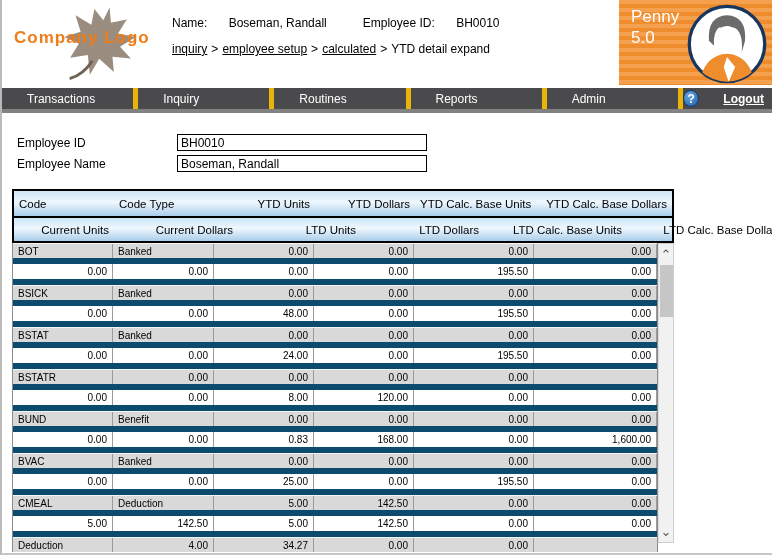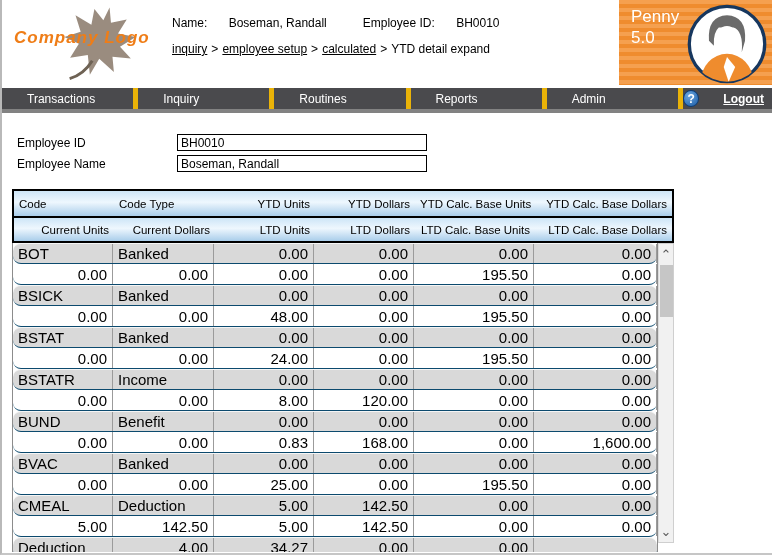--- a/index.html
+++ b/index.html
@@ -12,21 +12,21 @@
     border-left:2px solid #b9b9b9;
     border-bottom:2px solid #c6c6c6;
   }
   
   .top-header { position:absolute; top:0; left:0; width:772px; height:88px; background:#fff; }
   .logo-wrap { position:absolute; left:10px; top:2px; width:160px; height:84px; }
   .logo-leaf { position:absolute; left:28px; top:0; }
   .logo-text {
     position:absolute; left:2px; top:26px;
     font-size:17px; font-weight:bold; letter-spacing:1px;
-    color:#ef7d17; white-space:nowrap;font-style:italic;
+    color:#ef7d17; white-space:nowrap;
   }
   .emp-info { position:absolute; left:170px; top:16px; font-size:12px; color:#000; }
   .emp-info span { margin-right:18px; }
   .breadcrumb { position:absolute; left:170px; top:42px; font-size:12px; color:#000;text-align:center; }
   .breadcrumb a { color:#000; text-decoration:underline; cursor:pointer; }
   .crumb-sep { margin:0 4px; }
   .brand-panel {
     position:absolute; right:0; top:0; width:155px; height:85px;
     background:repeating-linear-gradient(180deg,#f5a04f 0px,#f5a04f 4px,#ef8c2e 4px,#ef8c2e 8px);
     overflow:visible;
@@ -64,29 +64,29 @@
   }
   
   .grid-wrap { position:absolute; top:189px; left:10px; width:662px; }
   .grid-header { border:2px solid #000; background:#fff; }
   .hdr-row {
     display:grid; grid-template-columns:100px 101px 100px 100px 120px 137px;
     height:25px; align-items:center;
     background:linear-gradient(180deg,#cde5f7 0%,#eef7fe 45%,#a9cdea 100%);
     font-size:11.5px; color:#000;
   }
-  .hdr-row + .hdr-row { border-top:2px solid #000; }
+  .hdr-row + .hdr-row { border-top:2px solid #000;gap:23px; }
   .hdr-cell { padding:0 5px; white-space:nowrap; overflow:hidden; }
   .al { text-align:left; } .ar { text-align:right; }
   .grid-body { display:flex; height:309px; overflow:hidden; border-left:1px solid #8c8c8c; }
   .rows-col { width:645px; border-right:1px solid #8c8c8c; }
   .t-row {
     display:grid; grid-template-columns:100px 101px 100px 100px 120px 123px;
-    height:21px; align-items:center; font-size:15px; color:#000;
-    border-bottom:1px solid #0c4a6e; cursor:pointer;border-radius:8px;
+    height:21px; align-items:center; font-size:10px; color:#000;
+    border-bottom:6px solid #0c4a6e; cursor:pointer;
   }
   .t-row.code-row { background:#d9d9d9; border-top:1px solid #f5f5f5; }
   .t-row.detail-row { background:#ffffff; }
   .t-cell { padding:0 5px; white-space:nowrap; overflow:hidden; border-right:1px solid #9b9b9b; height:100%; display:flex; align-items:center; }
   .t-cell.ar { justify-content:flex-end; }
   
   .scrollbar {
     width:17px; height:300px; background:#f1f1f1;
     border:1px solid #cfcfcf; border-left:1px solid #dcdcdc;
     display:flex; flex-direction:column; align-items:center;
@@ -225,21 +225,20 @@
         <div class="t-row detail-row">
           <div class="t-cell ar">0.00</div>
           <div class="t-cell ar">0.00</div>
           <div class="t-cell ar">24.00</div>
           <div class="t-cell ar">0.00</div>
           <div class="t-cell ar">195.50</div>
           <div class="t-cell ar">0.00</div>
         </div>
         <div class="t-row code-row">
           <div class="t-cell al">BSTATR</div>
-          <div class="t-cell al">Income</div>
           <div class="t-cell ar">0.00</div>
           <div class="t-cell ar">0.00</div>
           <div class="t-cell ar">0.00</div>
           <div class="t-cell ar">0.00</div>
         </div>
         <div class="t-row detail-row">
           <div class="t-cell ar">0.00</div>
           <div class="t-cell ar">0.00</div>
           <div class="t-cell ar">8.00</div>
           <div class="t-cell ar">120.00</div>

